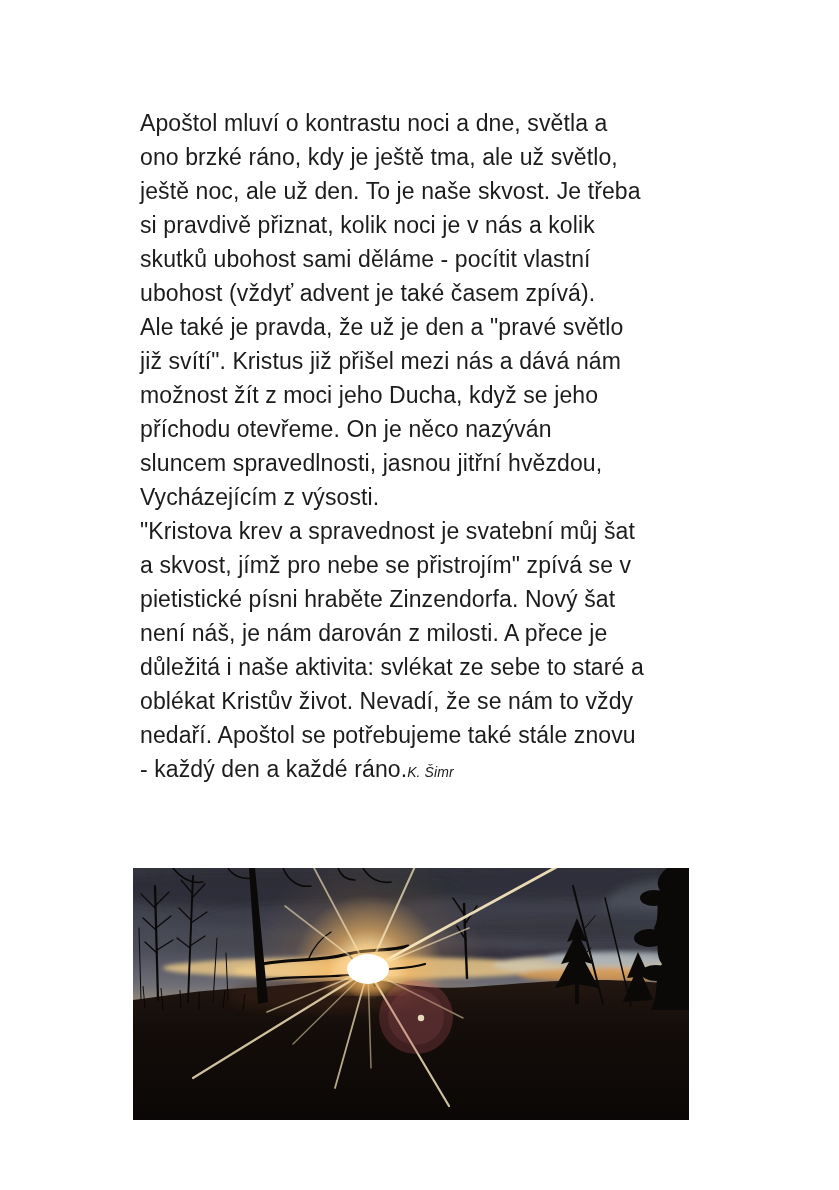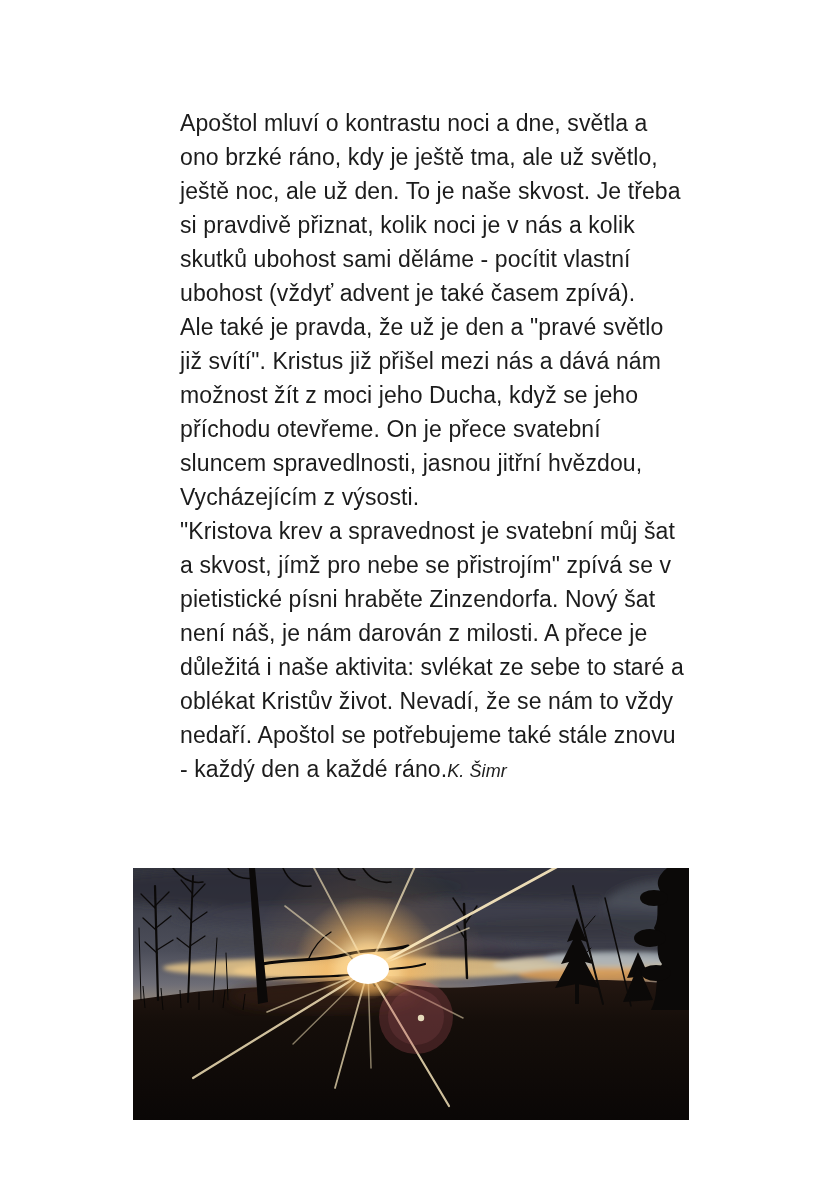--- a/index.html
+++ b/index.html
@@ -14,31 +14,30 @@
     position:absolute;
     left:140px;top:106px;width:570px;
     color:#1c1c1c;
   }
   .line{
     font-size:23px;
     line-height:34px;
     height:34px;
     white-space:nowrap;
     letter-spacing:0.1px;
-    margin-left:40px;
   }
   .byline-row{
     display:flex;
     justify-content:flex-start;
     align-items:baseline;
     padding-right:18px;
   }
   .signature{
     font-style:italic;
-    font-size:18px;
+    font-size:14px;
     white-space:nowrap;
   }
   .photo-frame{
     position:absolute;
     left:133px;top:868px;
     width:556px;height:252px;
     overflow:hidden;
     background:#0d0a08;
   }
   .photo-frame svg{display:block;width:556px;height:252px;}
@@ -51,21 +50,21 @@
   <div class="text-block">
     <div class="line">Apoštol mluví o kontrastu noci a dne, světla a</div>
     <div class="line">ono brzké ráno, kdy je ještě tma, ale už světlo,</div>
     <div class="line">ještě noc, ale už den. To je naše skvost. Je třeba</div>
     <div class="line">si pravdivě přiznat, kolik noci je v nás a kolik</div>
     <div class="line">skutků ubohost sami děláme - pocítit vlastní</div>
     <div class="line">ubohost (vždyť advent je také časem zpívá).</div>
     <div class="line">Ale také je pravda, že už je den a "pravé světlo</div>
     <div class="line">již svítí". Kristus již přišel mezi nás a dává nám</div>
     <div class="line">možnost žít z moci jeho Ducha, když se jeho</div>
-    <div class="line">příchodu otevřeme. On je přece svatební</div>
+    <div class="line">příchodu otevřeme. On je něco nazýván</div>
     <div class="line">sluncem spravedlnosti, jasnou jitřní hvězdou,</div>
     <div class="line">Vycházejícím z výsosti.</div>
     <div class="line">"Kristova krev a spravednost je svatební můj šat</div>
     <div class="line">a skvost, jímž pro nebe se přistrojím" zpívá se v</div>
     <div class="line">pietistické písni hraběte Zinzendorfa. Nový šat</div>
     <div class="line">není náš, je nám darován z milosti. A přece je</div>
     <div class="line">důležitá i naše aktivita: svlékat ze sebe to staré a</div>
     <div class="line">oblékat Kristův život. Nevadí, že se nám to vždy</div>
     <div class="line">nedaří. Apoštol se potřebujeme také stále znovu</div>
     <div class="line byline-row">

